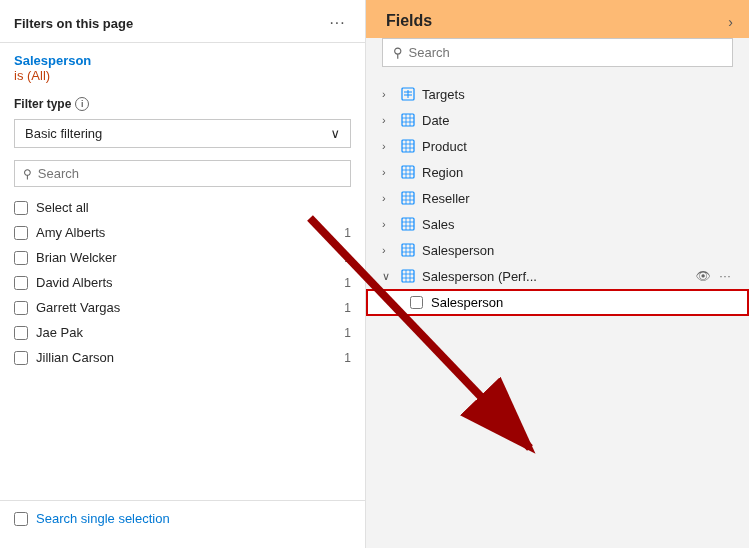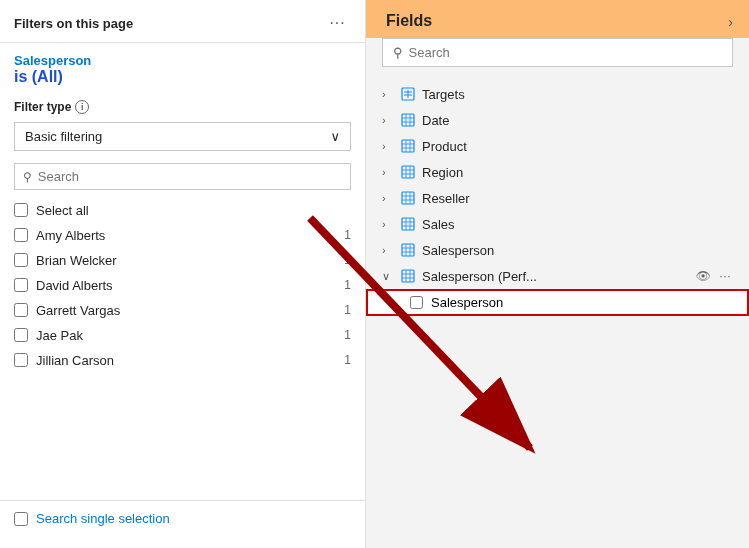--- a/index.html
+++ b/index.html
@@ -51,23 +51,22 @@
       padding: 10px 14px 6px 14px;
     }
 
     .filter-field-name {
       color: #0078d4;
       font-weight: 600;
       font-size: 13px;
     }
 
     .filter-condition {
-      color: #1d4ed8;
-      font-size: 16px;
-      font-weight: bold;
+      color: #c2410c;
+      font-size: 13px;
     }
 
     .filter-type-label {
       padding: 8px 14px 4px 14px;
       display: flex;
       align-items: center;
       gap: 4px;
       color: #252525;
       font-size: 12px;
       font-weight: 600;
@@ -118,21 +117,21 @@
       border: none;
       outline: none;
       font-size: 13px;
       color: #252525;
       background: transparent;
       width: 100%;
     }
 
     .filter-item {
       display: flex;
-      align-items: flex-start;
+      align-items: flex-end;
       padding: 5px 14px;
       gap: 8px;
       cursor: pointer;
     }
 
     .filter-item input[type="checkbox"] {
       width: 14px;
       height: 14px;
       cursor: pointer;
       accent-color: #0078d4;

